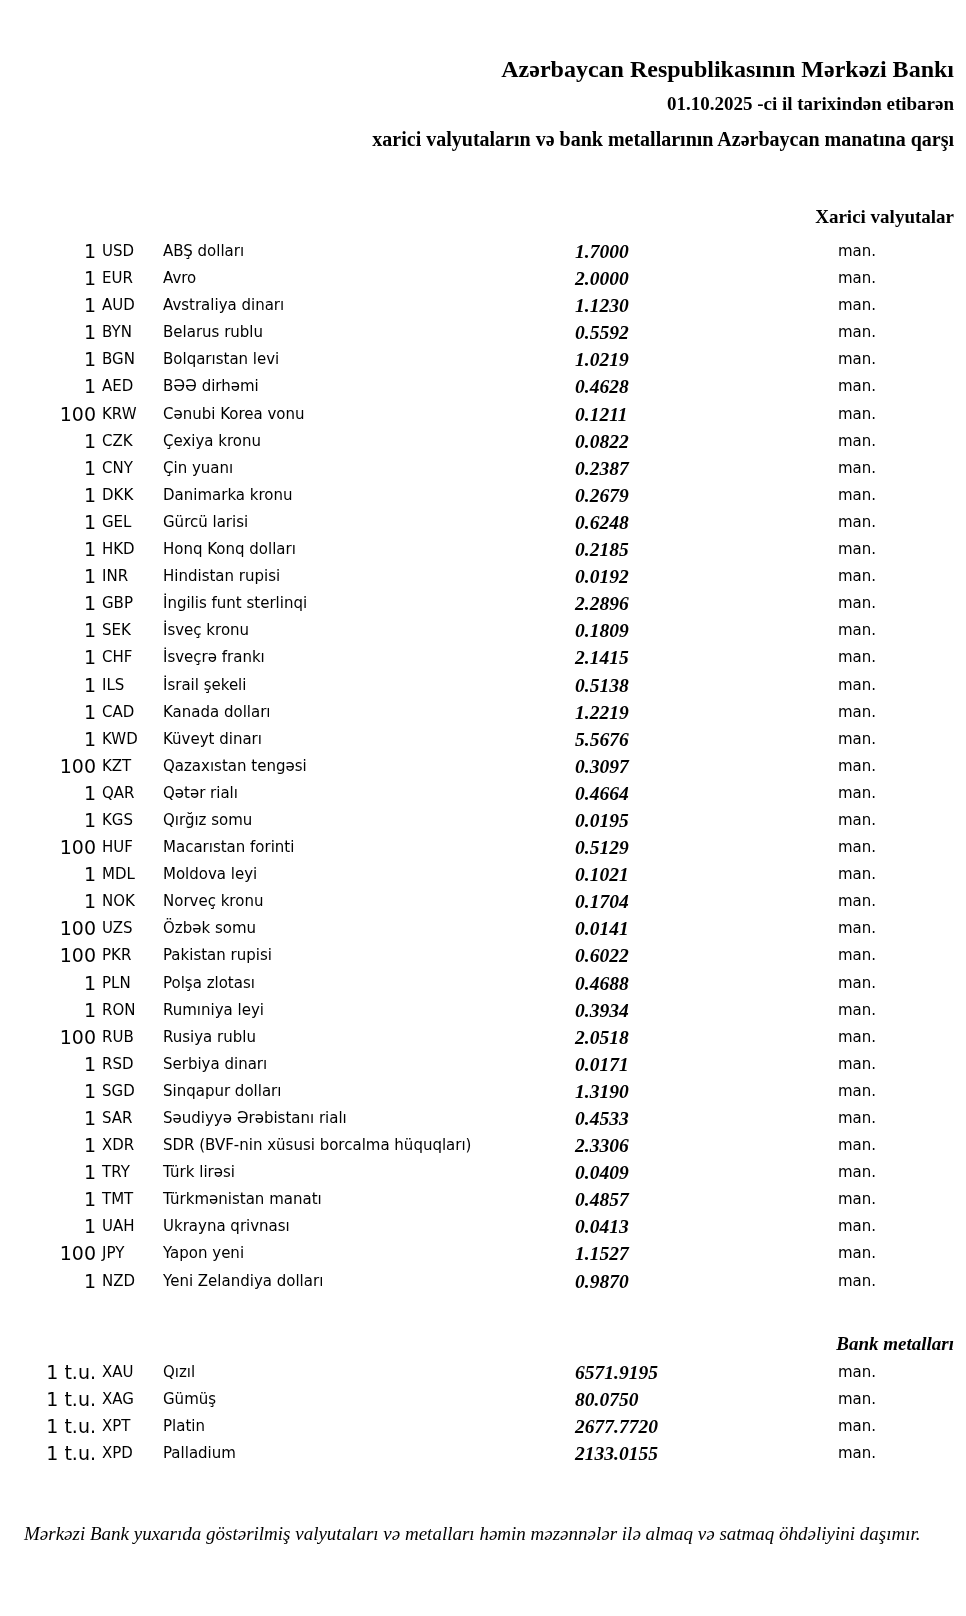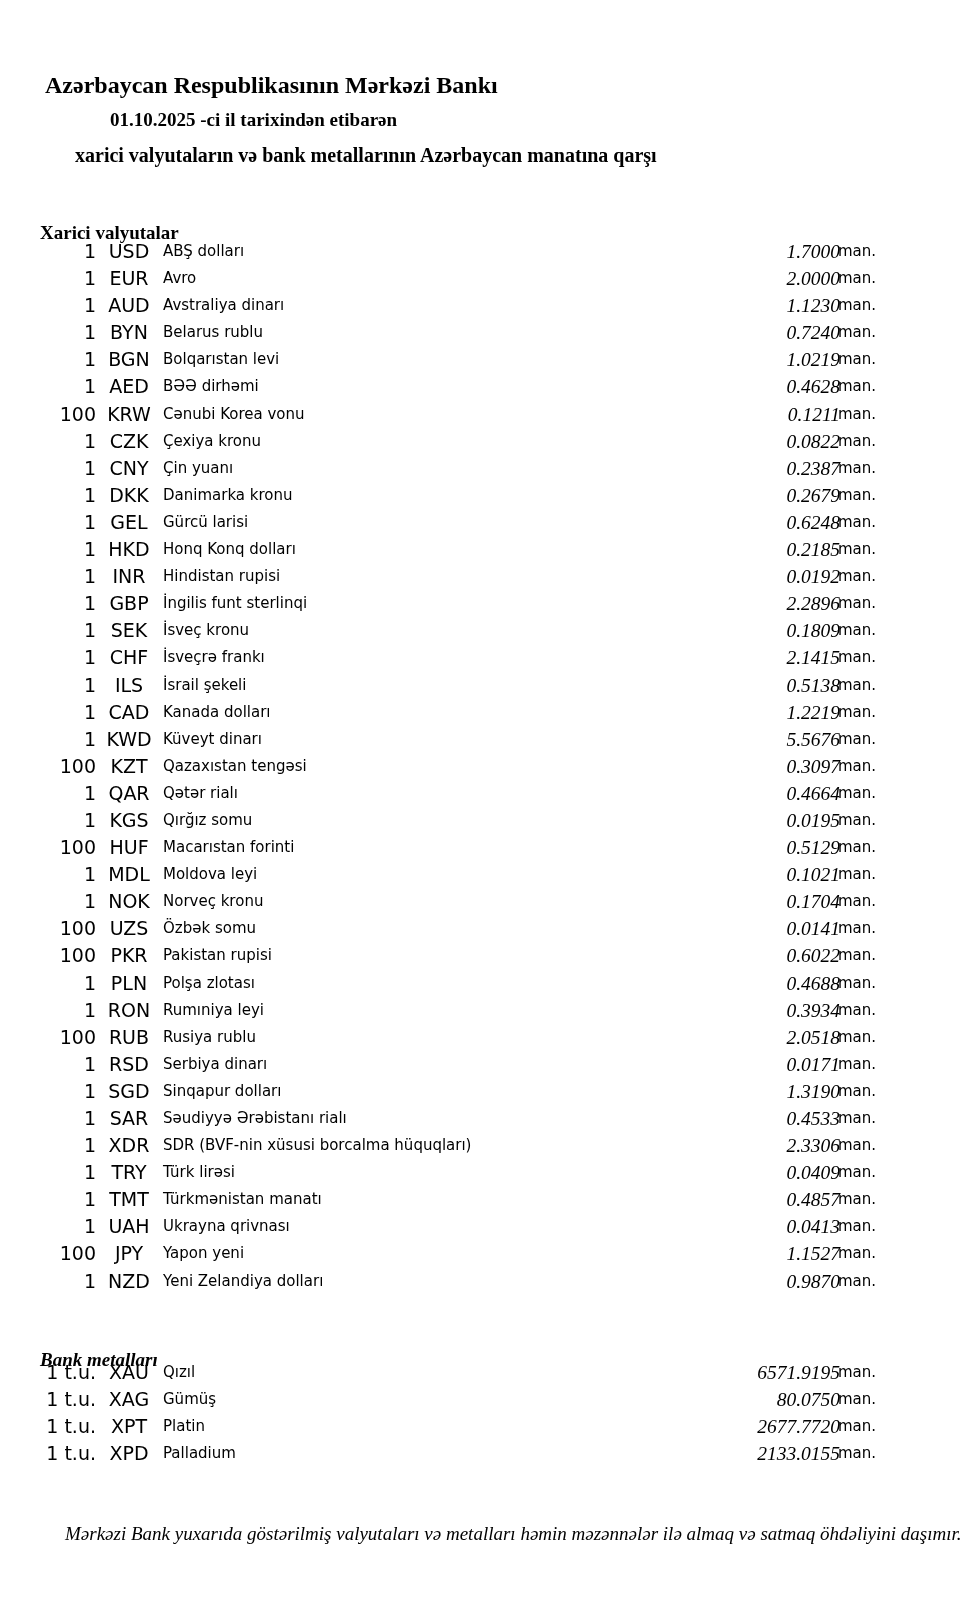--- a/index.html
+++ b/index.html
@@ -5,43 +5,42 @@
   html,body{margin:0;padding:0;background:#ffffff;}
   .page{
     position:relative;
     width:966px;
     height:1616px;
     background:#ffffff;
     color:#000000;
     font-family:"DejaVu Sans",sans-serif;
     overflow:hidden;
   }
-  .center-line{position:absolute;right:12px;text-align:left;white-space:nowrap;margin-top:16px;}
+  .center-line{position:absolute;right:12px;text-align:right;white-space:nowrap;}
   .title{left:45px;top:53px;font:700 24px/32px "Liberation Serif",serif;}
   .date-line{left:110px;top:92px;font:700 19px/24px "Liberation Serif",serif;}
   .subtitle{left:75px;top:125px;font:700 20px/28px "Liberation Serif",serif;}
   .section-title{font:700 19px/24px "Liberation Serif",serif;left:40px;}
   #fx-title{top:205px;}
   #metal-title{top:1332px;font-style:italic;}
   .rows{position:absolute;left:0;right:0;}
   #fx-rows{top:238px;}
   #metal-rows{top:1359px;}
   .row{position:relative;height:27.1px;}
   .row span{position:absolute;top:0;line-height:27.1px;white-space:nowrap;}
   .qty{left:0;width:96px;text-align:right;font-size:19px;}
-  .code{left:102px;width:54px;text-align:center;font-size:19px;}
+  .code{left:102px;width:54px;text-align:left;font-size:15px;}
   .name{left:163px;font-size:15px;}
-  .rate{left:612px;width:228px;text-align:right;
-        font-family:"Liberation Serif",serif;font-style:italic;font-weight:400;font-size:19.5px;}
+  .rate{left:575px;width:228px;text-align:left;
+        font-family:"Liberation Serif",serif;font-style:italic;font-weight:700;font-size:19.5px;}
   .unit{left:838px;font-size:15px;}
   .footer{
     position:absolute;left:24px;top:1520px;right:10px;
     font:italic 400 19px/28px "Liberation Serif",serif;
     white-space:nowrap;
-    margin-left:41px;
   }
 </style>
 </head>
 <body>
 
 <div class="page">
 
   <div class="center-line title">Azərbaycan Respublikasının Mərkəzi Bankı</div>
 
   <div class="center-line date-line">01.10.2025 -ci il tarixindən etibarən</div>
@@ -69,21 +68,21 @@
     <span class="qty">1</span>
     <span class="code">AUD</span>
     <span class="name">Avstraliya dinarı</span>
     <span class="rate">1.1230</span>
     <span class="unit">man.</span>
   </div>
       <div class="row">
     <span class="qty">1</span>
     <span class="code">BYN</span>
     <span class="name">Belarus rublu</span>
-    <span class="rate">0.7240</span>
+    <span class="rate">0.5592</span>
     <span class="unit">man.</span>
   </div>
       <div class="row">
     <span class="qty">1</span>
     <span class="code">BGN</span>
     <span class="name">Bolqarıstan levi</span>
     <span class="rate">1.0219</span>
     <span class="unit">man.</span>
   </div>
       <div class="row">

